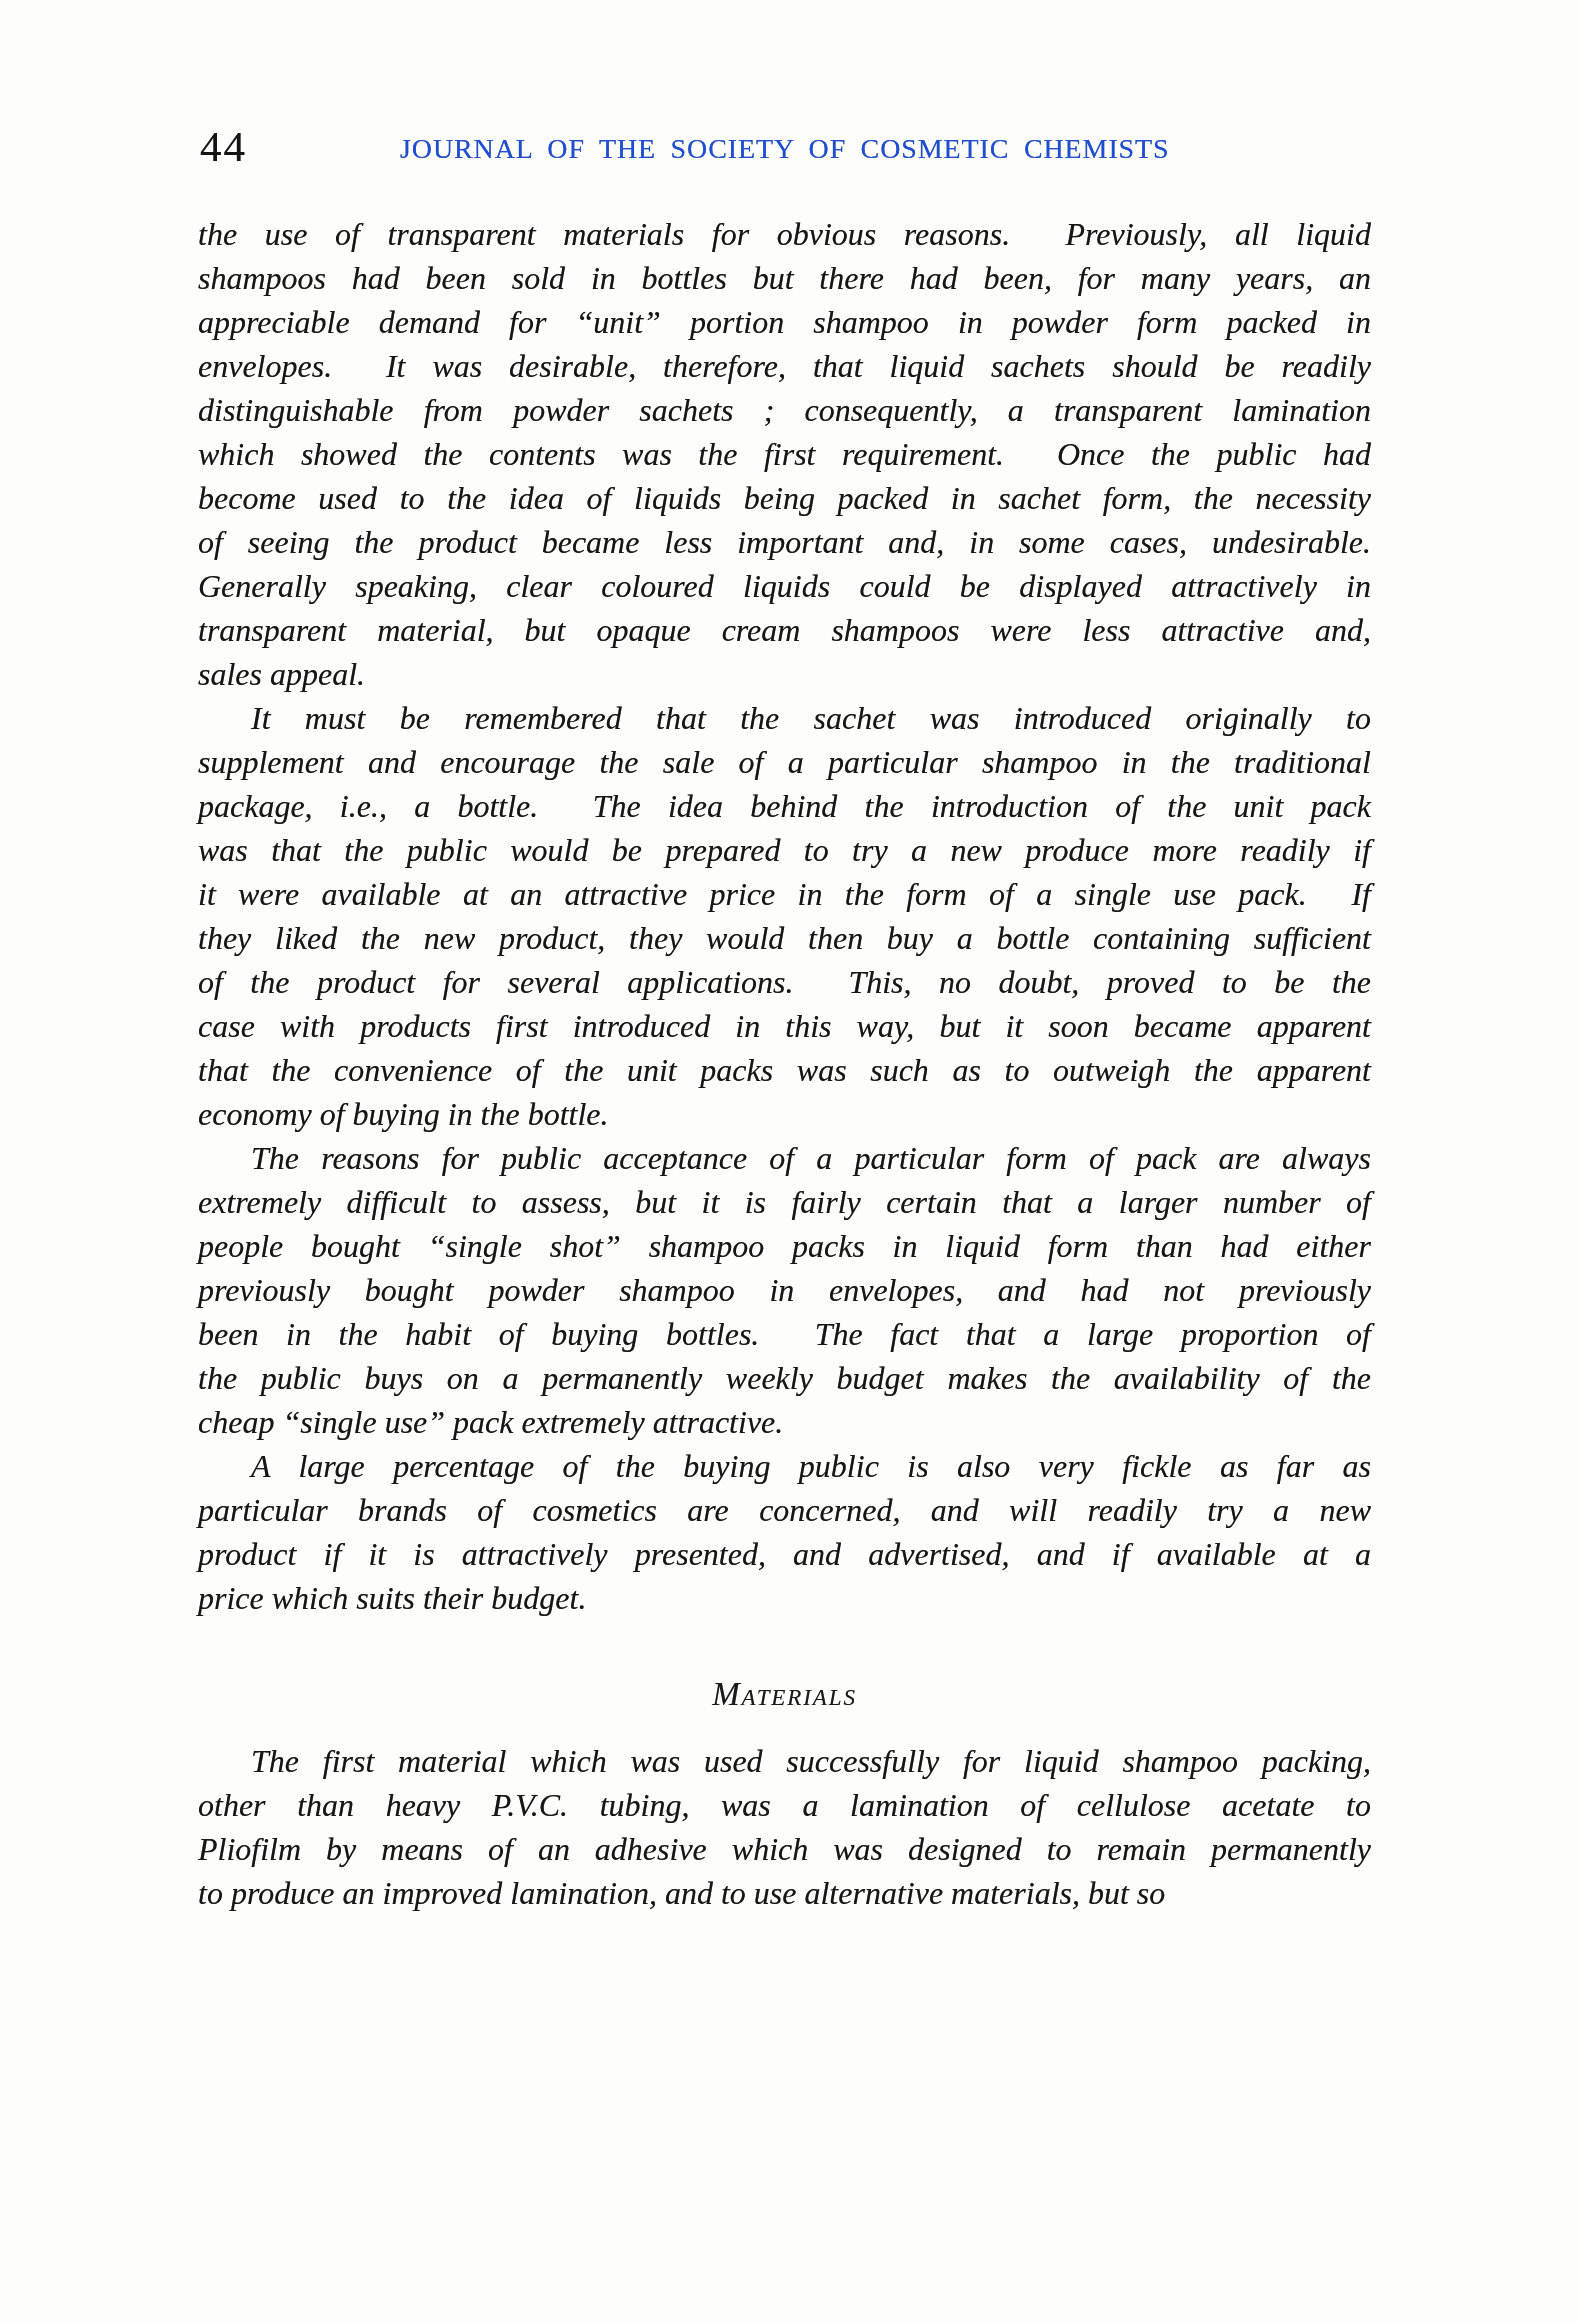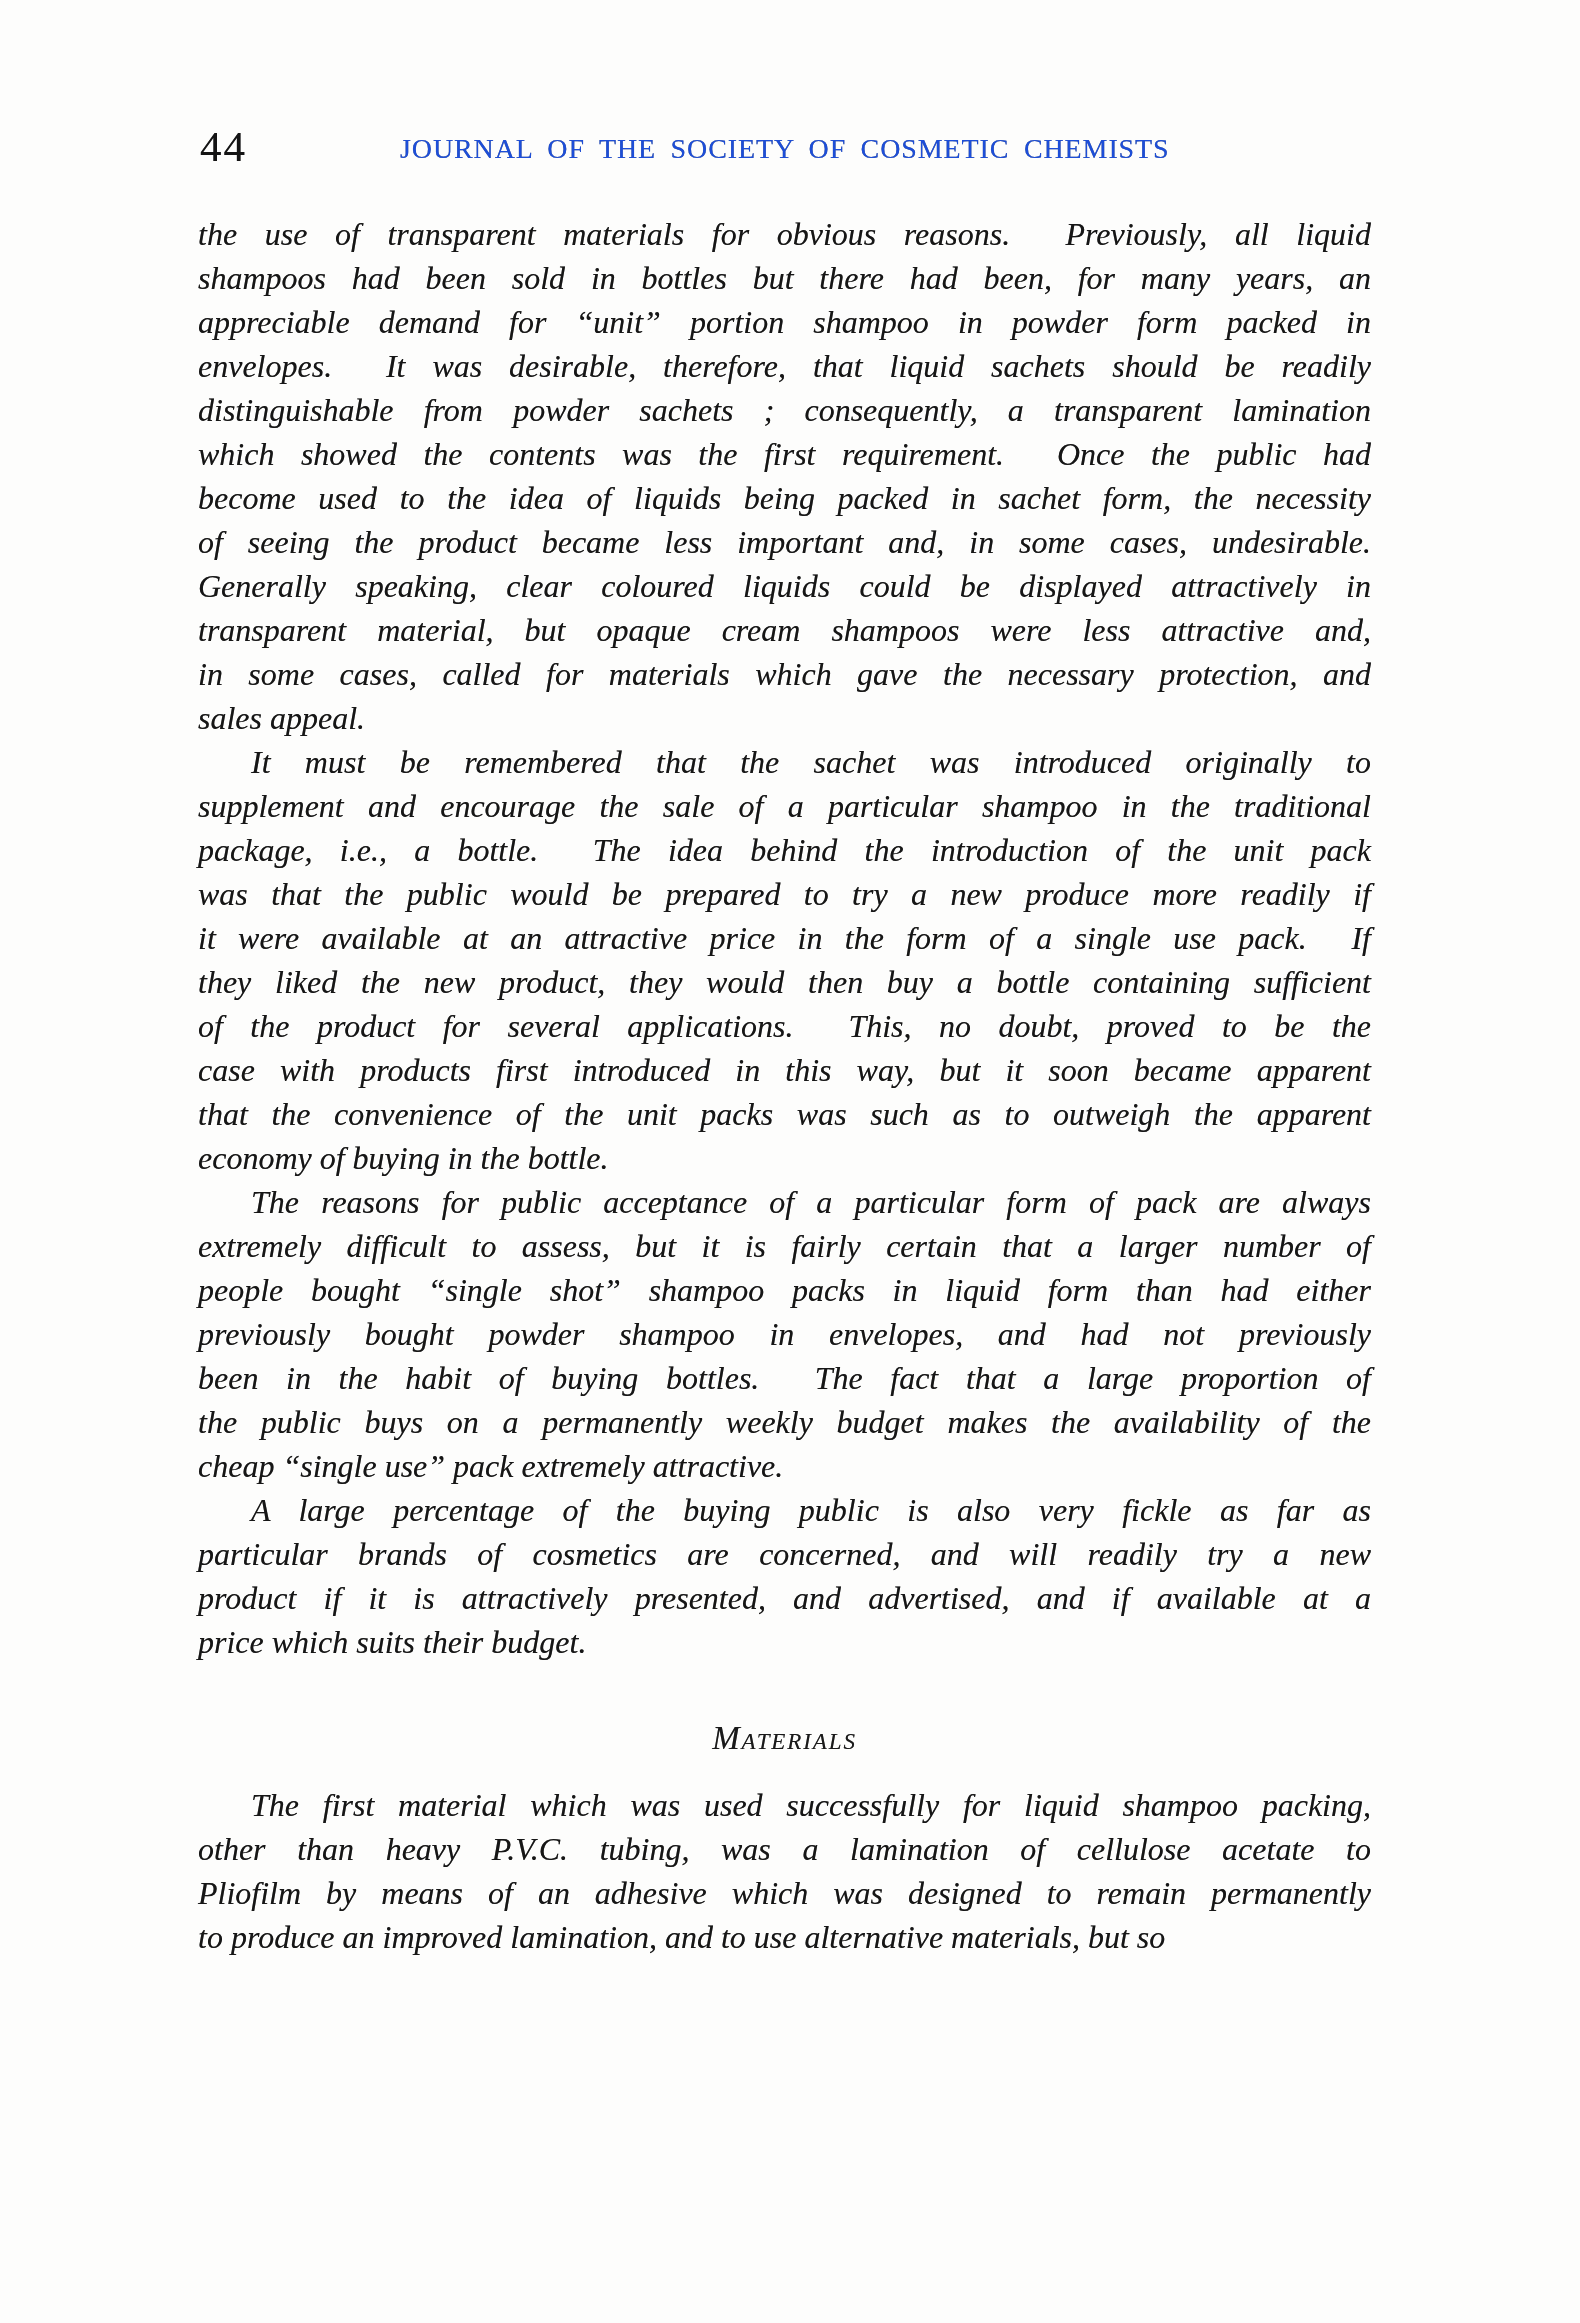--- a/index.html
+++ b/index.html
@@ -91,21 +91,20 @@
         <div class="line">the use of transparent materials for obvious reasons.  Previously, all liquid</div>
         <div class="line">shampoos had been sold in bottles but there had been, for many years, an</div>
         <div class="line">appreciable demand for “unit” portion shampoo in powder form packed in</div>
         <div class="line">envelopes.  It was desirable, therefore, that liquid sachets should be readily</div>
         <div class="line">distinguishable from powder sachets ; consequently, a transparent lamination</div>
         <div class="line">which showed the contents was the first requirement.  Once the public had</div>
         <div class="line">become used to the idea of liquids being packed in sachet form, the necessity</div>
         <div class="line">of seeing the product became less important and, in some cases, undesirable.</div>
         <div class="line">Generally speaking, clear coloured liquids could be displayed attractively in</div>
         <div class="line">transparent material, but opaque cream shampoos were less attractive and,</div>
-        <div class="line">in some cases, called for materials which gave the necessary protection, and</div>
         <div class="line last">sales appeal.</div>
       </div>
       <div class="paragraph">
         <div class="line indent">It must be remembered that the sachet was introduced originally to</div>
         <div class="line">supplement and encourage the sale of a particular shampoo in the traditional</div>
         <div class="line">package, i.e., a bottle.  The idea behind the introduction of the unit pack</div>
         <div class="line">was that the public would be prepared to try a new produce more readily if</div>
         <div class="line">it were available at an attractive price in the form of a single use pack.  If</div>
         <div class="line">they liked the new product, they would then buy a bottle containing sufficient</div>
         <div class="line">of the product for several applications.  This, no doubt, proved to be the</div>

